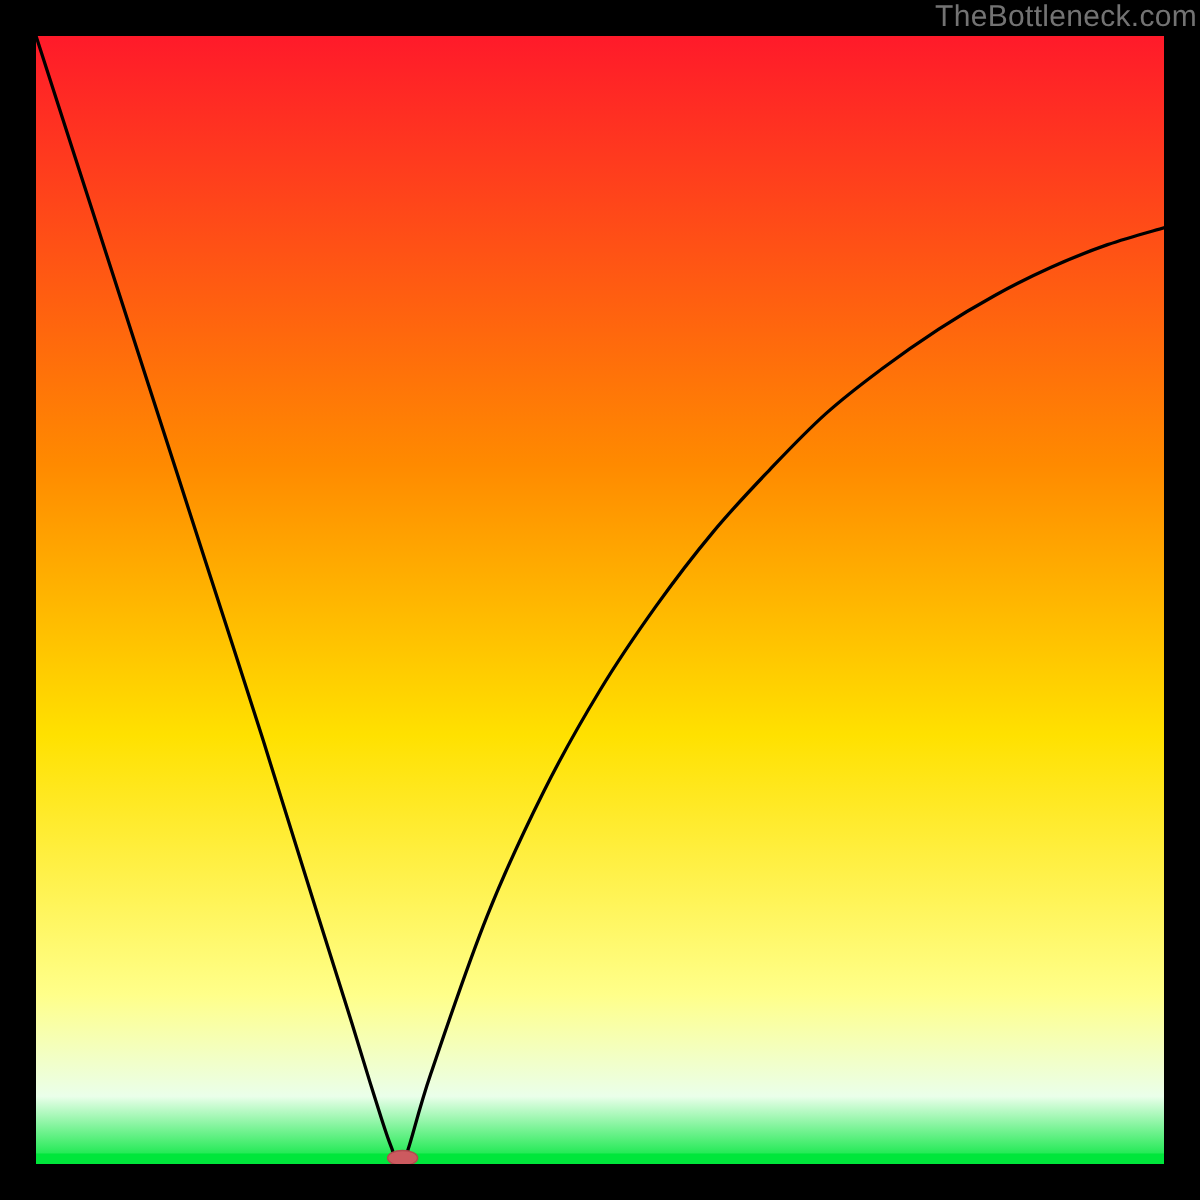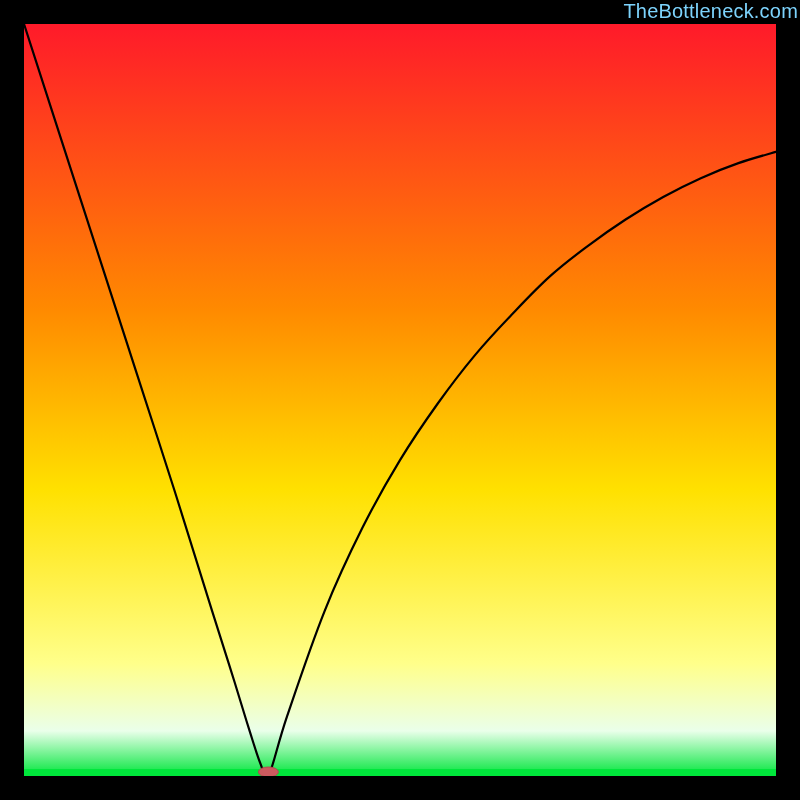--- a/index.html
+++ b/index.html
@@ -22,21 +22,21 @@
     top: 24px;
     left: 24px;
     width: 752px;
     height: 752px;
     overflow: hidden;
   }
   .watermark {
     position: absolute;
     top: 0;
     right: 2px;
-    color: #7dd3fc;
+    color: #737373;
     font-size: 20px;
     letter-spacing: 0.2px;
     font-weight: 400;
     z-index: 50;
   }
 </style>
 </head>
 <body>
 
 <div class="frame">

